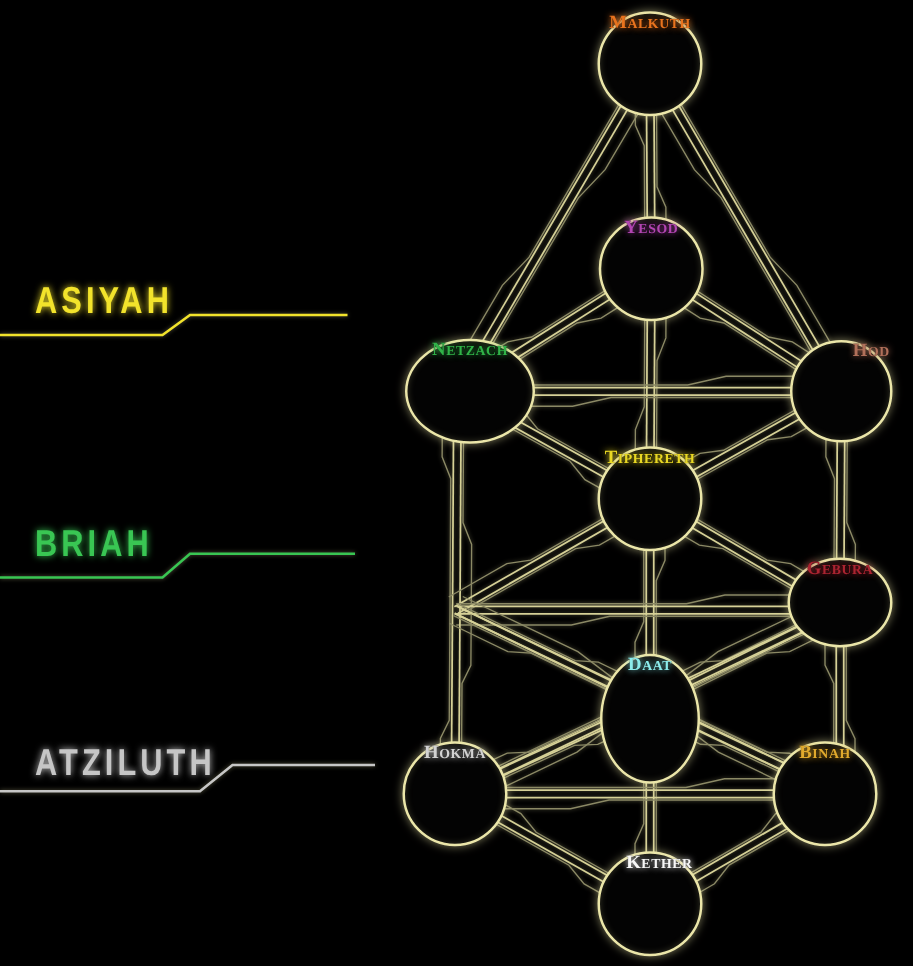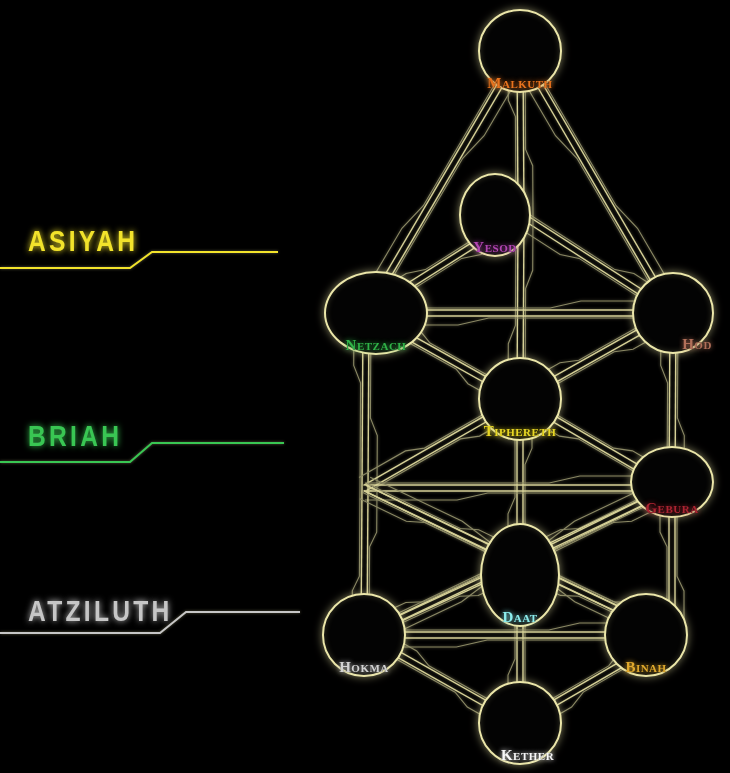--- a/index.html
+++ b/index.html
@@ -5,21 +5,21 @@
   html,body{margin:0;padding:0;background:#000;}
   .stage{
     position:relative;width:730px;height:773px;background:#000;overflow:hidden;
     font-family:"Liberation Sans",sans-serif;
   }
   #wires{position:absolute;left:0;top:0;filter:drop-shadow(0 0 1.5px rgba(235,230,165,.38));}
   .node{
     position:absolute;border-radius:50%;background:#030303;
     border:2.5px solid #ebe6a9;box-sizing:border-box;
     box-shadow:0 0 8px rgba(238,232,170,.55), inset 0 0 6px rgba(238,232,170,.22);
-    display:flex;align-items:flex-end;justify-content:center;cursor:pointer;
+    display:flex;align-items:flex-start;justify-content:center;cursor:pointer;
   }
   .node-label{
     font-family:"Liberation Serif",serif;font-weight:bold;font-variant:small-caps;
     font-size:15px;letter-spacing:.5px;line-height:1;white-space:nowrap;
     text-shadow:0 0 5px currentcolor, 0 0 1px #000;
   }
   .layer-label{
     position:absolute;font-weight:bold;font-size:30px;letter-spacing:4px;
     transform:scaleX(.82);transform-origin:left top;white-space:nowrap;
     text-shadow:0 0 7px currentcolor;
@@ -144,40 +144,40 @@
       <polyline points="0.0,633.0 160.0,633.0 186.0,612.0 300.0,612.0" fill="none" stroke="#c6c6c6" stroke-width="2"></polyline>
     </svg>
 
   <div class="layer-label" style="left: 28px; top: 224px; color: rgb(242, 227, 43);">ASIYAH</div>
   <div class="layer-label" style="left: 28px; top: 419px; color: rgb(57, 198, 83);">BRIAH</div>
   <div class="layer-label" style="left: 28px; top: 594px; color: rgb(198, 198, 198);">ATZILUTH</div>
 
   <div class="node" style="left: 478px; top: 9px; height: 84px; width: 84px;">
       <span class="node-label" style="color: rgb(232, 115, 30);">Malkuth</span>
     </div>
-  <div class="node" style="left: 459px; top: 173px; height: 84px; width: 72px;">
+  <div class="node" style="left: 479px; top: 173px; height: 84px; width: 84px;">
       <span class="node-label" style="color: rgb(178, 69, 178);">Yesod</span>
     </div>
   <div class="node" style="left: 324px; top: 271px; height: 84px; width: 104px;">
       <span class="node-label" style="color: rgb(48, 179, 72);">Netzach</span>
     </div>
   <div class="node" style="left: 632px; top: 272px; height: 82px; width: 82px; padding-left: 48px;">
       <span class="node-label" style="color: rgb(177, 112, 90);">Hod</span>
     </div>
   <div class="node" style="left: 478px; top: 357px; height: 84px; width: 84px;">
       <span class="node-label" style="color: rgb(233, 216, 36);">Tiphereth</span>
     </div>
   <div class="node" style="left: 630px; top: 446px; height: 72px; width: 84px;">
       <span class="node-label" style="color: rgb(171, 36, 49);">Gebura</span>
     </div>
   <div class="node" style="left: 480px; top: 523px; height: 104px; width: 80px;">
       <span class="node-label" style="color: rgb(140, 237, 237);">Daat</span>
     </div>
   <div class="node" style="left: 322px; top: 593px; height: 84px; width: 84px;">
       <span class="node-label" style="color: rgb(210, 210, 210); font-family: Liberation Serif, serif;">Hokma</span>
     </div>
-  <div class="node" style="left: 604px; top: 593px; height: 84px; width: 84px;">
+  <div class="node" style="left: 618px; top: 593px; height: 84px; width: 84px;">
       <span class="node-label" style="color: rgb(224, 169, 45);">Binah</span>
     </div>
   <div class="node" style="left: 478px; top: 681px; height: 84px; width: 84px;">
       <span class="node-label" style="color: rgb(247, 247, 247); padding-left: 15px;">Kether</span>
     </div>
 </div>
 
 </body></html>

